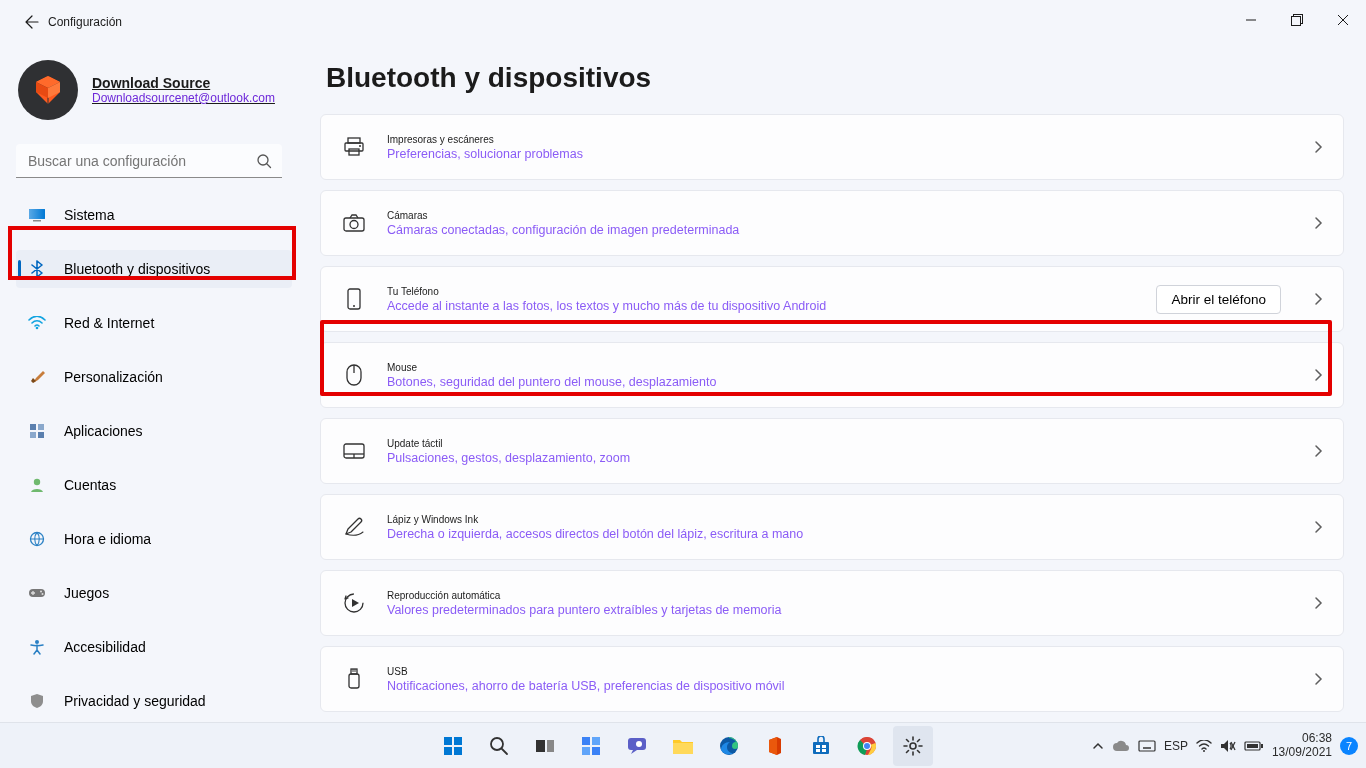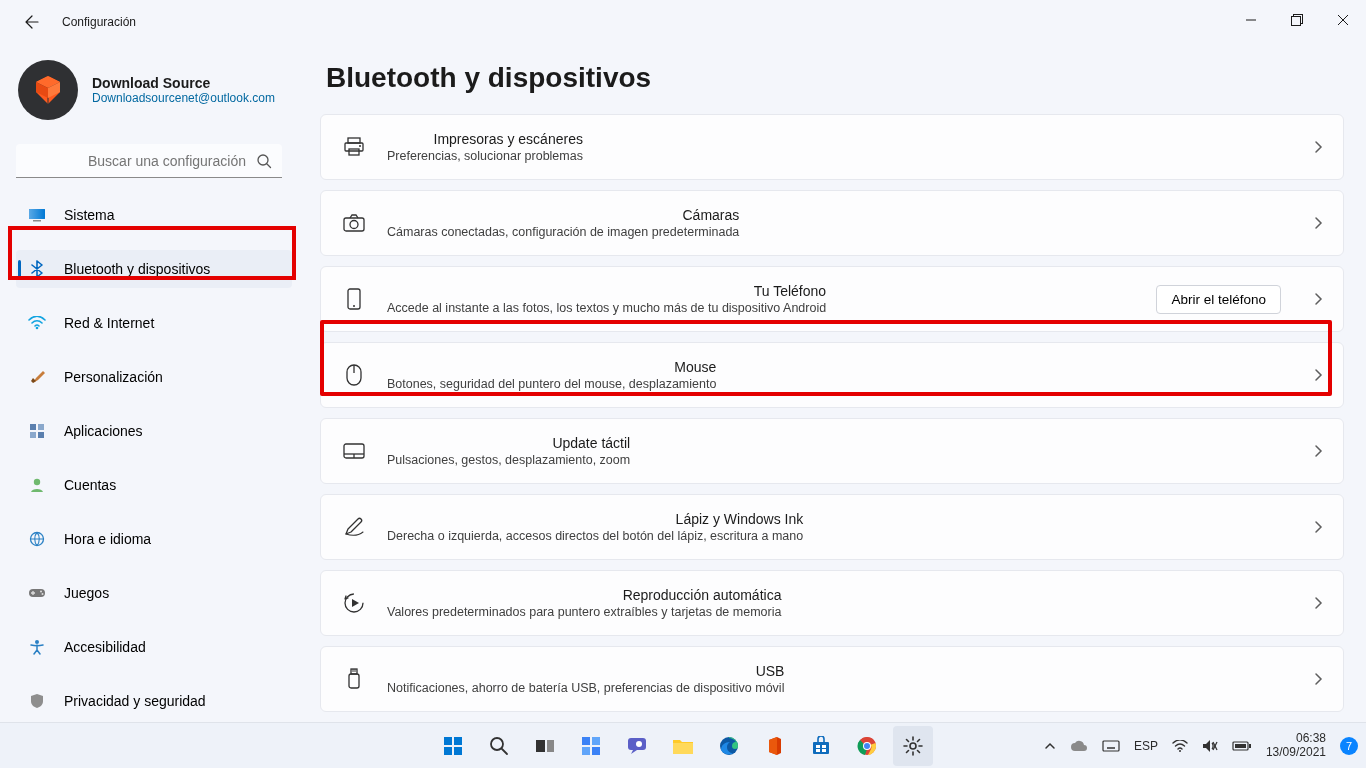--- a/index.html
+++ b/index.html
@@ -1,54 +1,54 @@
 <!DOCTYPE html>
 <html><head>
 <meta charset="utf-8">
 <style>
   * { box-sizing: border-box; margin: 0; padding: 0; }
   html, body { width: 1366px; height: 768px; overflow: hidden; background: #f4f6fb; font-family: "Segoe UI", система, sans-serif; color: #1b1b1b; }
   .window { position: relative; width: 1366px; height: 768px; }
   .titlebar { position: absolute; top: 0; left: 0; right: 0; height: 44px; display: flex; align-items: center; padding-left: 16px; }
   .titlebar .back-btn { width: 32px; height: 32px; border: none; background: transparent; display: flex; align-items: center; justify-content: center; border-radius: 4px; }
-  .titlebar .title { margin-left: 14px; font-size: 12px; color: #1b1b1b; }
+  .titlebar .title { font-size: 12px; color: #1b1b1b; }
   .win-controls { position: absolute; right: 0; top: 0; display: flex; }
   .win-controls button { width: 46px; height: 40px; border: none; background: transparent; display: flex; align-items: center; justify-content: center; }
   .sidebar { position: absolute; left: 0; top: 44px; width: 300px; padding: 10px 0 0 16px; }
-  .profile { display: flex; align-items: center; gap: 14px; padding: 6px 8px 10px 2px; }
+  .profile { display: flex; align-items: center; gap: 14px; padding: 6px 8px 10px 2px; text-decoration: underline; }
   .avatar { width: 60px; height: 60px; border-radius: 50%; background: #2f3033; display: flex; align-items: center; justify-content: center; }
   .avatar svg { width: 36px; height: 36px; }
   .profile .name { font-weight: 600; font-size: 14px; }
-  .profile .email { font-size: 12px; color: #0369a1; }
+  .profile .email { font-size: 12px; color: #6d28d9; }
   .search { margin: 14px 18px 18px 0; position: relative; }
-  .search input { width: 100%; height: 34px; border: none; border-bottom: 1px solid #8a8a8a; background: #fbfcfe; border-radius: 4px 4px 0 0; padding: 0 36px 0 12px; font-size: 14px; outline: none; text-align: right; }
+  .search input { width: 100%; height: 34px; border: none; border-bottom: 1px solid #8a8a8a; background: #fbfcfe; border-radius: 4px 4px 0 0; padding: 0 36px 0 12px; font-size: 14px; outline: none; }
   .search .glass { position: absolute; right: 10px; top: 50%; transform: translateY(-50%); }
   .nav { display: flex; flex-direction: column; gap: 16px; margin-right: 8px; }
   .nav-item { display: flex; align-items: center; gap: 18px; height: 38px; padding: 0 12px 0 12px; border-radius: 4px; background: transparent; border: none; width: 100%; text-align: left; font-size: 14px; }
   .nav-item.active { background: #eaeef6; position: relative; }
   .nav-item.active::before { content: ""; position: absolute; left: 2px; top: 10px; bottom: 10px; width: 3px; border-radius: 3px; background: #0067c0; }
   .nav-icon { width: 18px; height: 18px; display: flex; align-items: center; justify-content: center; font-size: 14px; }
   .content { position: absolute; left: 320px; right: 22px; top: 50px; bottom: 48px; overflow: auto; }
   .page-title { font-size: 28px; font-weight: 600; margin: 12px 0 20px 6px; }
   .cards { display: flex; flex-direction: column; gap: 10px; }
   .card { background: #fdfdfe; border: 1px solid #e6e8ee; border-radius: 6px; min-height: 66px; display: flex; align-items: center; padding: 12px 20px 12px 22px; gap: 22px; }
   .card .card-icon { width: 22px; display: flex; justify-content: center; color: #323232; }
-  .card .card-text .ct-title { font-size: 14px; text-align: right; }
-  .card .card-text .ct-sub { font-size: 12.5px; color: #404040; margin-top: 2px; }
+  .card .card-text .ct-title { font-size: 10px; }
+  .card .card-text .ct-sub { font-size: 12.5px; color: #8b5cf6; margin-top: 2px; }
   .card .spacer { flex: 1; }
   .card .chev { color: #5e5e5e; margin-left: 10px; }
   .action-btn { border: 1px solid #d0d3da; background: #ffffff; border-radius: 4px; padding: 6px 14px; font-size: 13.5px; }
   .hl-red { position: absolute; border: 4px solid #e40000; pointer-events: none; }
   .hl-red.box1 { left: 8px; top: 226px; width: 288px; height: 54px; }
   .hl-red.box2 { left: 320px; top: 320px; width: 1012px; height: 76px; border-radius: 2px; }
   .taskbar { position: absolute; left: 0; right: 0; bottom: 0; height: 46px; background: #eef2f9; border-top: 1px solid #dfe3ea; display: flex; align-items: center; }
   .task-center { position: absolute; left: 50%; transform: translateX(-50%); display: flex; gap: 6px; }
   .task-btn { width: 40px; height: 40px; border: none; background: transparent; border-radius: 4px; display: flex; align-items: center; justify-content: center; font-size: 18px; }
   .task-btn.active { background: #dfe5ef; }
-  .systray { position: absolute; right: 8px; display: flex; align-items: center; gap: 14px; font-size: 12px; color: #2b2b2b; }
+  .systray { position: absolute; right: 8px; display: flex; align-items: center; gap: 8px; font-size: 12px; color: #2b2b2b; }
   .systray .lang { font-size: 12px; }
   .systray .clock { text-align: right; line-height: 1.15; }
   .systray .badge { width: 18px; height: 18px; border-radius: 50%; background: #0a84ff; color: #fff; font-size: 11px; display: flex; align-items: center; justify-content: center; }
   svg { display: block; }
 </style>
 </head>
 <body>
 
 <div class="window">
 

